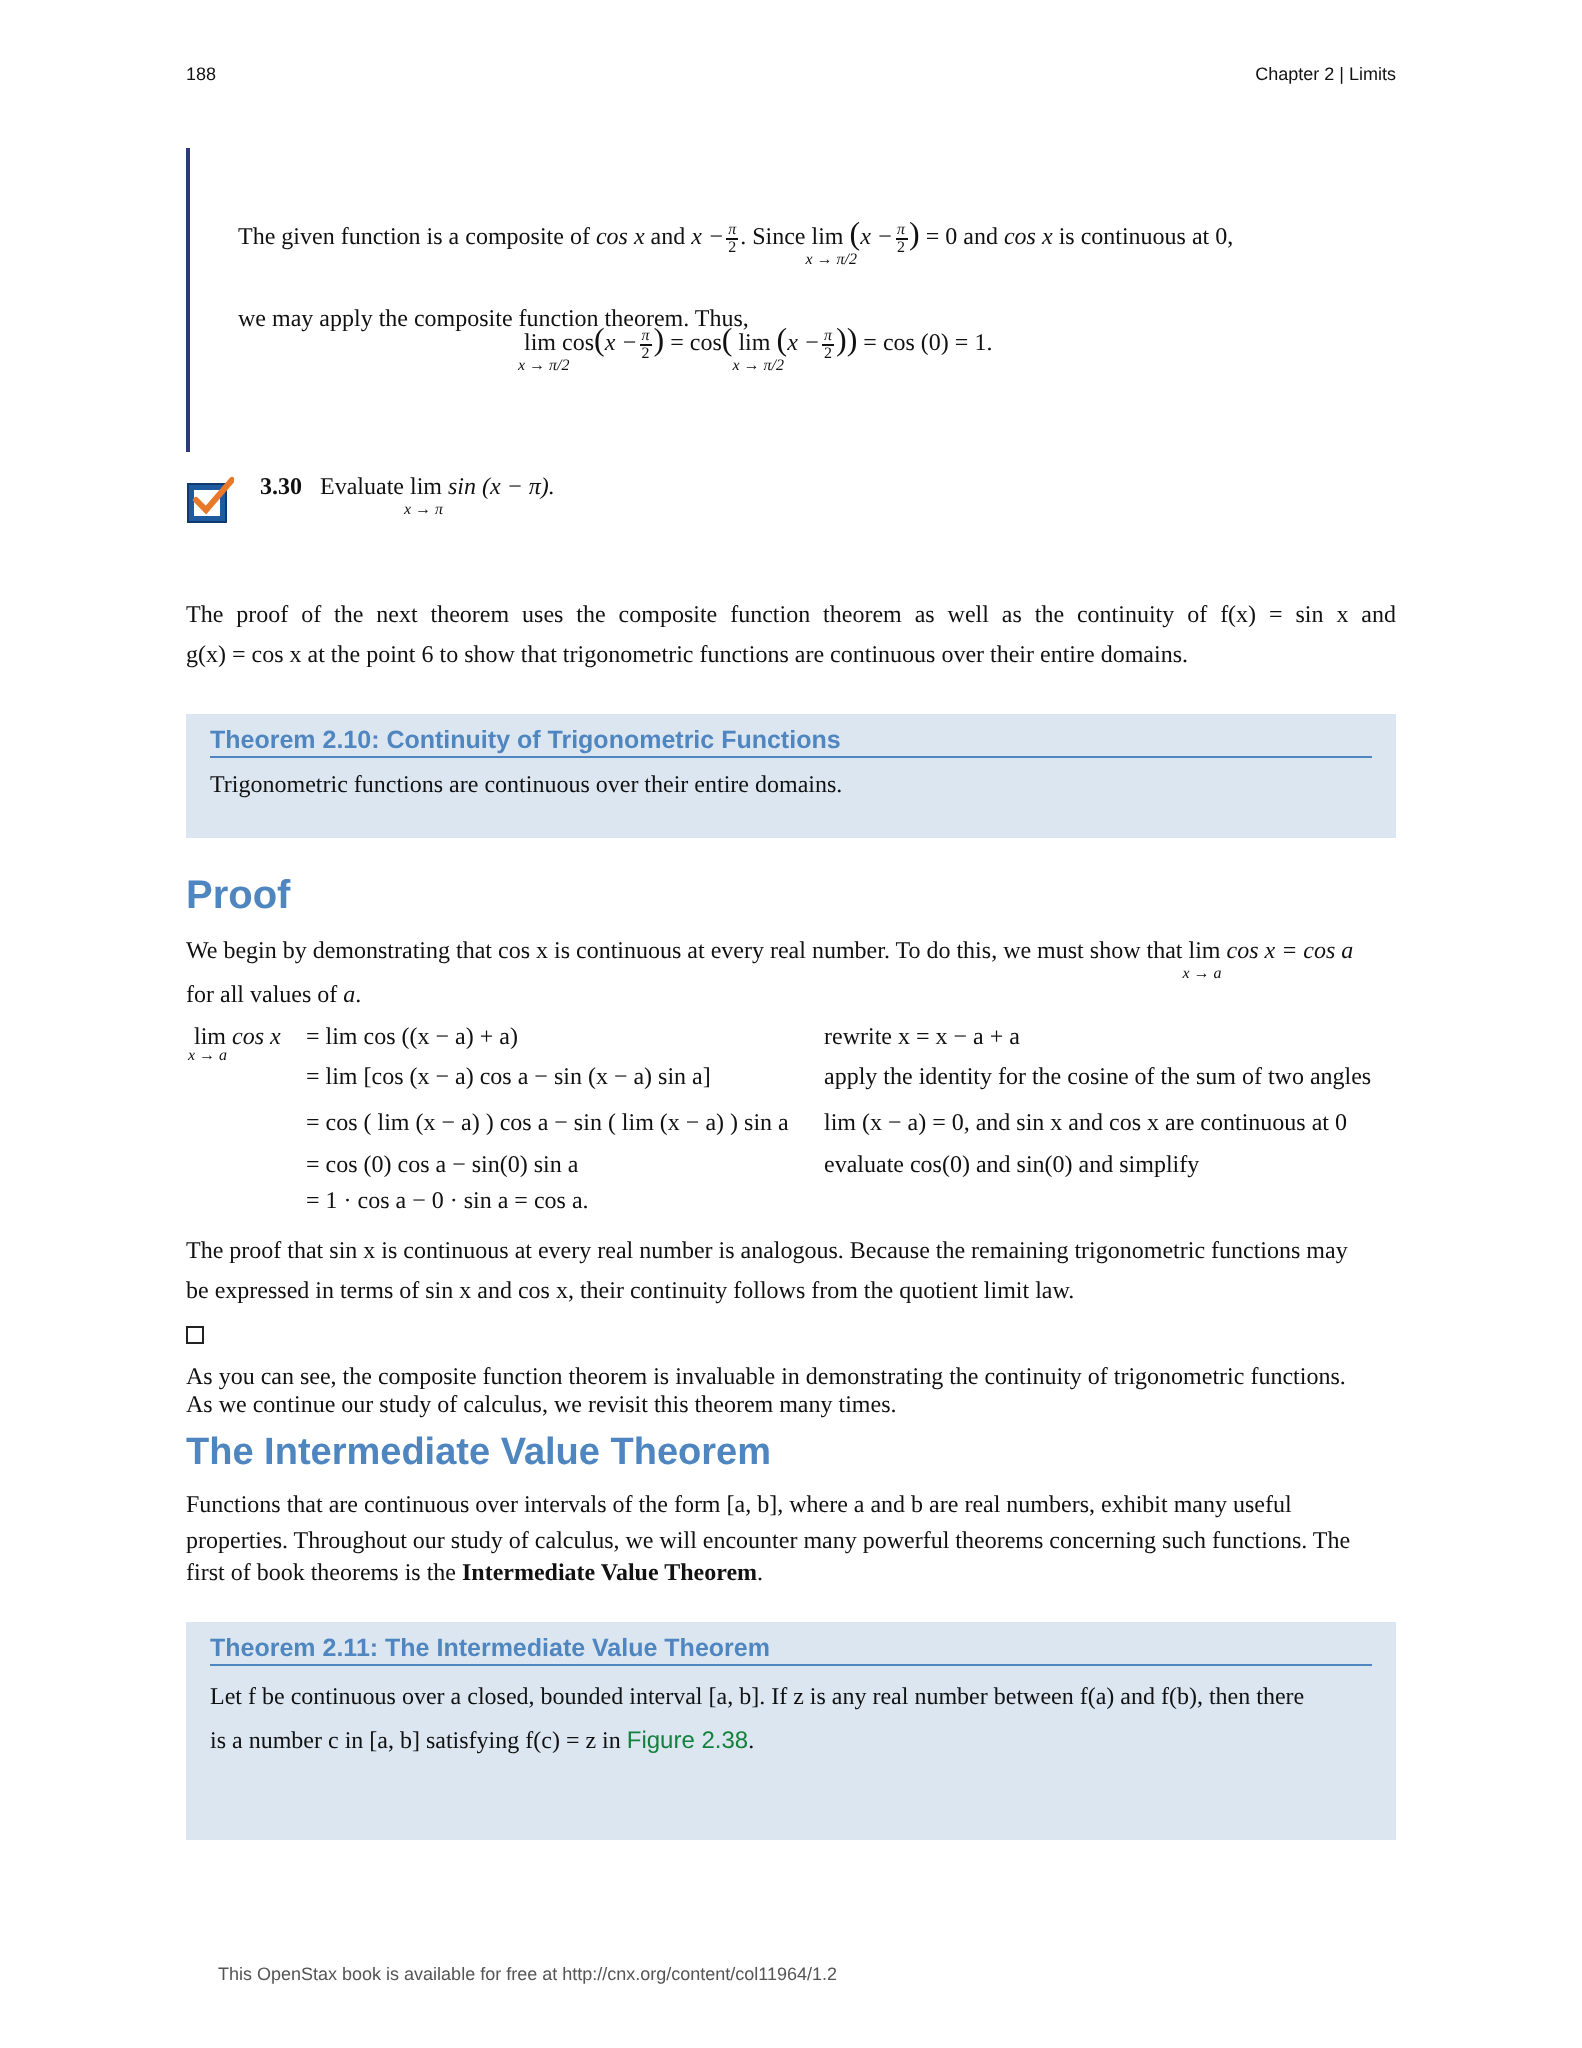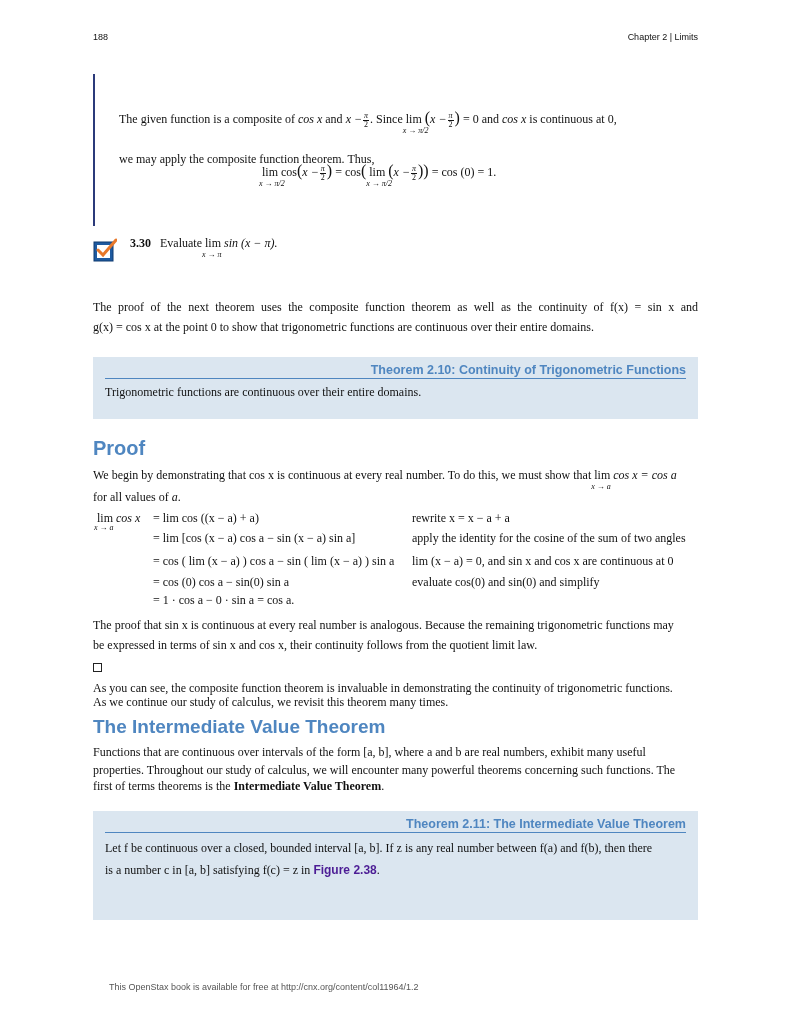--- a/index.html
+++ b/index.html
@@ -10,25 +10,25 @@
   .serif { font-family: "Liberation Serif", serif; font-size: 12px; line-height: 20px; }
   .m { font-style: italic; }
   .lim { display: inline-block; position: relative; text-align: left; vertical-align: baseline; }
   .lim .sub { position: absolute; left: -3px; top: 12px; font-size: 8px; font-style: italic; white-space: nowrap; }
   .frac { display: inline-block; vertical-align: middle; text-align: center; font-size: 8px; line-height: 8px; margin: 0 1px; }
   .frac .num { display: block; border-bottom: 1px solid #111; padding: 0 1px; font-style: italic; }
   .frac .den { display: block; }
   .leftbar { left: 93px; top: 74px; width: 2px; height: 152px; background: #2b3a7a; }
   .theorem-box { background: #dbe6f0; left: 93px; width: 605px; }
   .thm-title { font-family: "Liberation Sans", sans-serif; font-weight: bold; font-size: 12.5px;
-               color: #4f86c0; border-bottom: 1px solid #4f86c0; padding-bottom: 1px; text-align: right; }
+               color: #4f86c0; border-bottom: 1px solid #4f86c0; padding-bottom: 1px; }
   .h2 { font-family: "Liberation Sans", sans-serif; font-weight: bold; color: #4f86c0; }
   .footer { font-family: "Liberation Sans", sans-serif; font-size: 9px; color: #555; margin-left: 16px; }
   .justify { text-align: justify; }
-  .link { font-family: "Liberation Sans", sans-serif; font-weight: bold; color: #4c1d95; }
+  .link { font-family: "Liberation Sans", sans-serif; font-weight: normal; color: #15803d; }
   .eq-row { position: absolute; white-space: nowrap; font-size: 12px; }
   .qed { width: 7px; height: 7px; border: 1px solid #222; }
 </style>
 </head>
 <body>
 
 <div class="abs hdr" style="left:93px;top:32px;">188</div>
 <div class="abs hdr" style="right:93px;top:32px;">Chapter 2 | Limits</div>
 
 <div class="abs leftbar"></div>
@@ -65,21 +65,21 @@
 </div>
 <div class="abs serif" style="left:130px;top:233px;white-space:nowrap;">
   <b>3.30</b>
   &nbsp;&nbsp;<span>Evaluate</span>
   <span class="lim"><span>lim</span><span class="sub">x → π</span></span>
   <span class="m">sin (x − π).</span>
 </div>
 
 <div class="abs serif justify" style="left:93px;top:297px;width:605px;">
   <div style="text-align-last:justify;">The proof of the next theorem uses the composite function theorem as well as the continuity of  f(x) = sin x  and</div>
-  <div>g(x) = cos x  at the point 0 to show that trigonometric functions are continuous over their entire domains.</div>
+  <div>g(x) = cos x  at the point 6 to show that trigonometric functions are continuous over their entire domains.</div>
 </div>
 
 <div class="abs theorem-box" style="top:357px;height:62px;">
   <div class="thm-title" style="margin:6px 12px 0 12px;">Theorem 2.10: Continuity of Trigonometric Functions</div>
   <div class="serif" style="margin:3px 12px;">Trigonometric functions are continuous over their entire domains.</div>
 </div>
 
 <div class="abs h2" style="left:93px;top:437px;font-size:20px;">Proof</div>
 
 <div class="abs serif" style="left:93px;top:465px;width:605px;white-space:nowrap;">
@@ -116,21 +116,21 @@
 
 <div class="abs serif" style="left:93px;top:681px;width:605px;line-height:14px;">
   <div>As you can see, the composite function theorem is invaluable in demonstrating the continuity of trigonometric functions.</div>
   <div>As we continue our study of calculus, we revisit this theorem many times.</div>
 </div>
 
 <div class="abs h2" style="left:93px;top:716px;font-size:19px;">The Intermediate Value Theorem</div>
 <div class="abs serif" style="left:93px;top:742px;width:605px;">
   <div>Functions that are continuous over intervals of the form  [a, b],   where a and b are real numbers, exhibit many useful</div>
   <div style="line-height:16px;">properties. Throughout our study of calculus, we will encounter many powerful theorems concerning such functions. The</div>
-  <div style="line-height:16px;"><span>first of terms theorems is the</span> <b>Intermediate Value Theorem</b><span>.</span></div>
+  <div style="line-height:16px;"><span>first of book theorems is the</span> <b>Intermediate Value Theorem</b><span>.</span></div>
 </div>
 
 <div class="abs theorem-box" style="top:811px;height:109px;">
   <div class="thm-title" style="margin:6px 12px 0 12px;">Theorem 2.11: The Intermediate Value Theorem</div>
   <div class="serif" style="margin:5px 12px 0 12px;">
     <div>Let f be continuous over a closed, bounded interval  [a, b].  If z is any real number between  f(a)  and  f(b),   then there</div>
     <div style="margin-top:2px;"><span>is a number c in  [a, b]  satisfying  f(c) = z  in</span> <a class="link">Figure 2.38</a><span>.</span></div>
   </div>
 </div>
 

